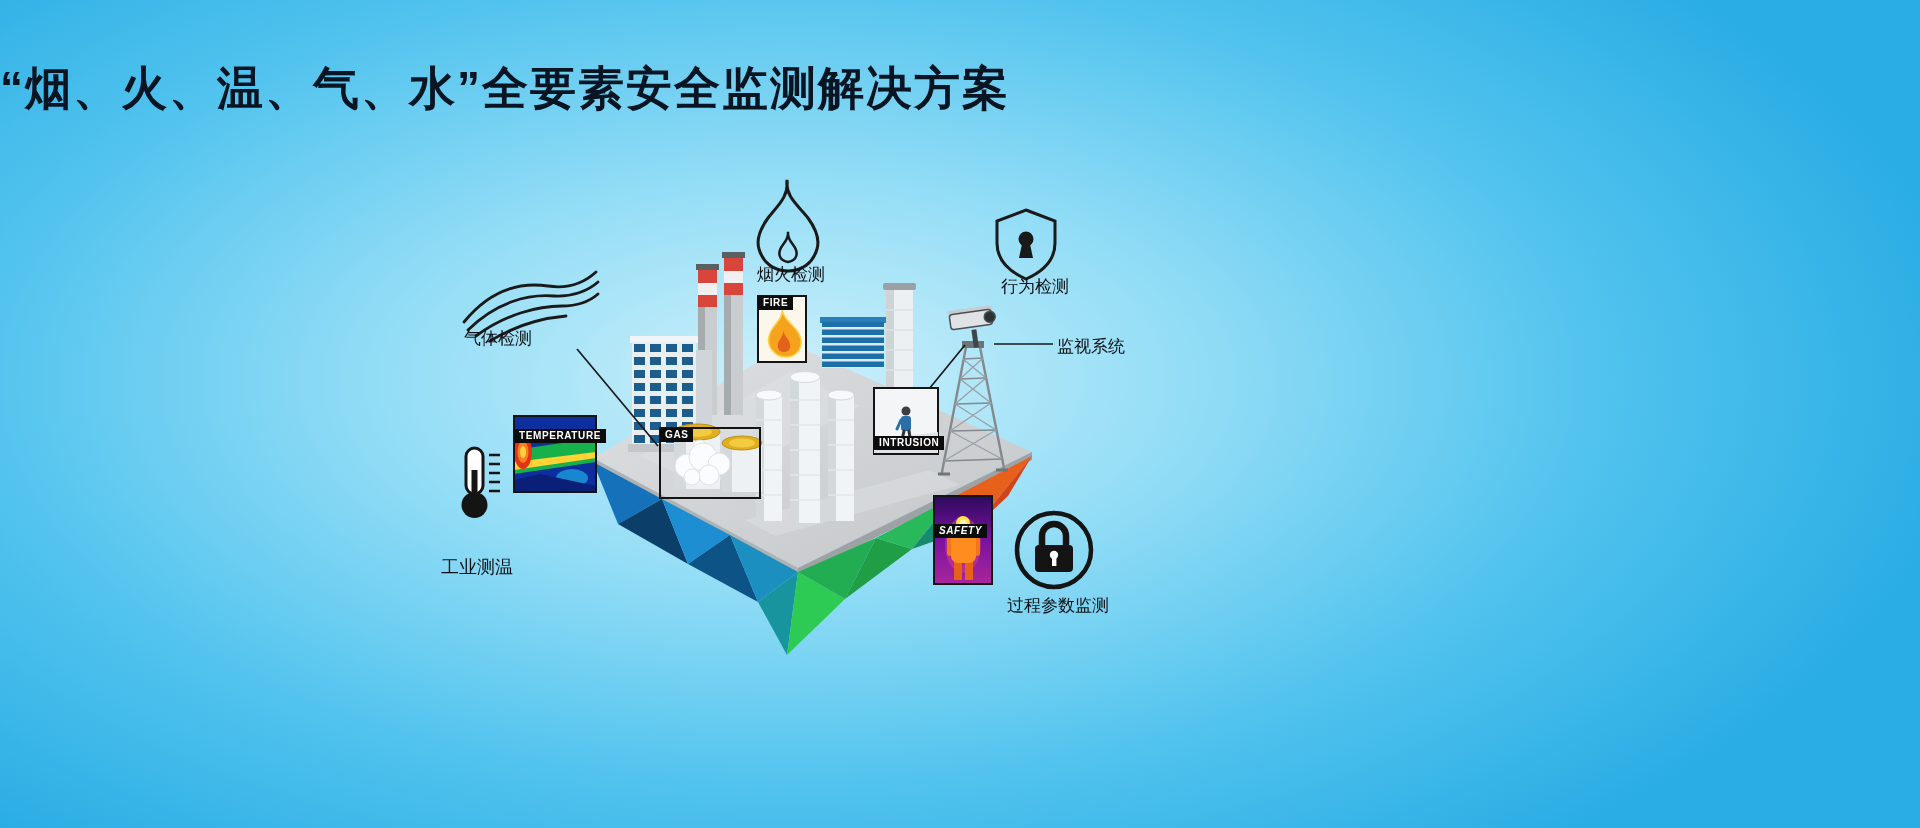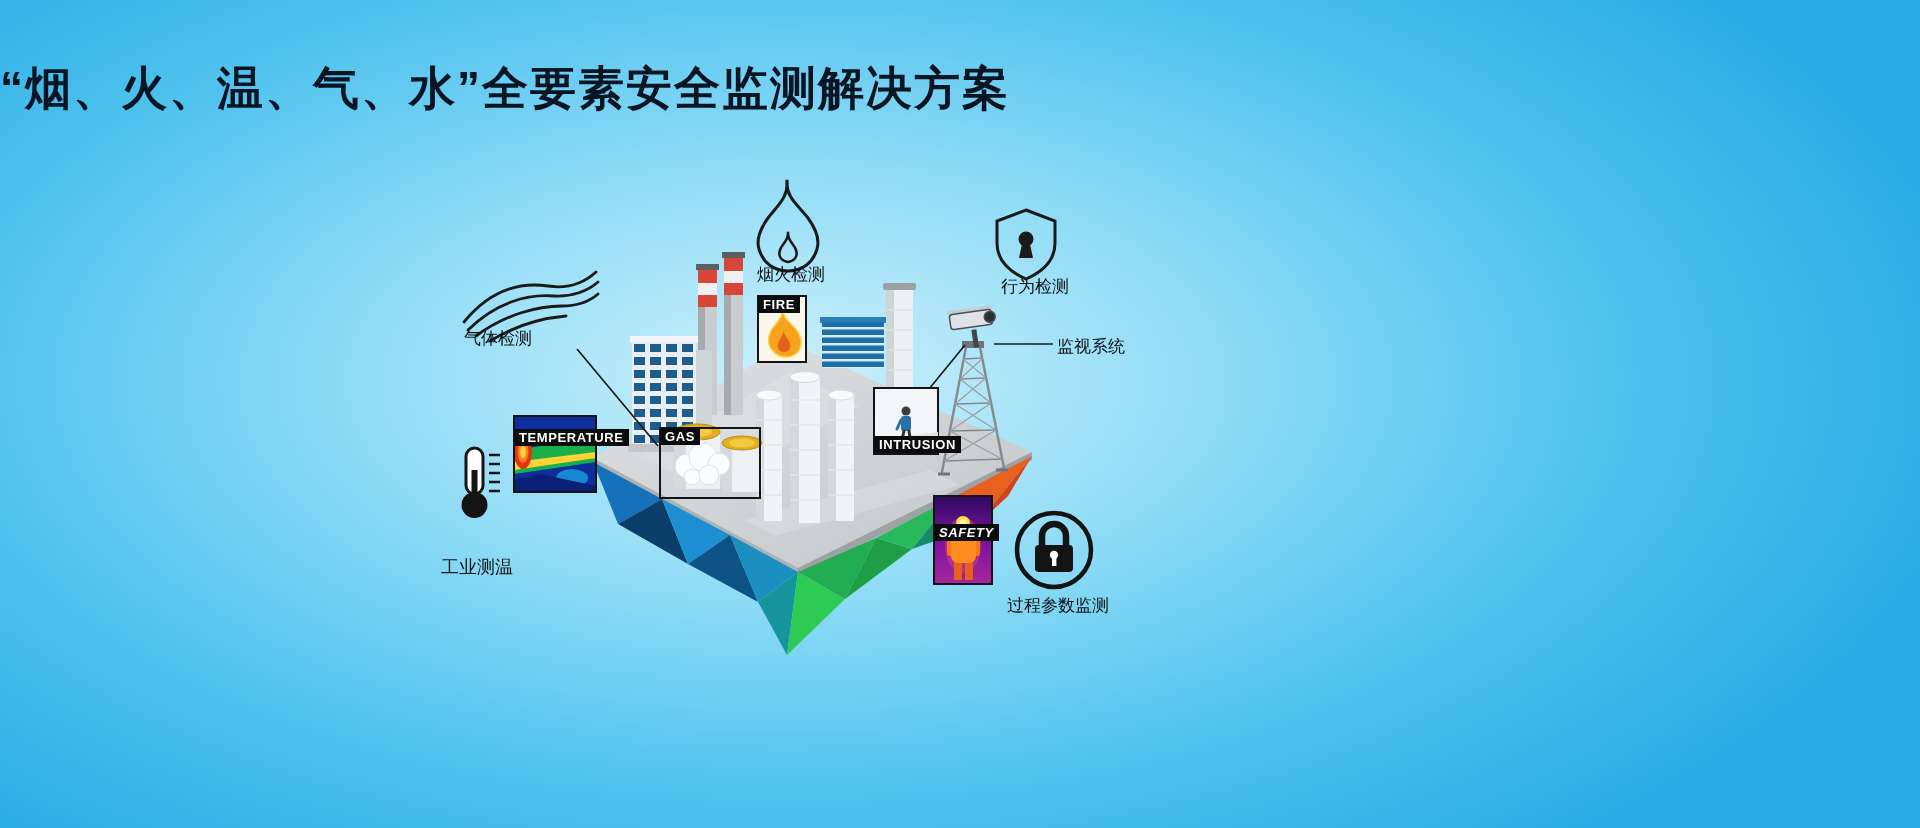--- a/index.html
+++ b/index.html
@@ -15,21 +15,21 @@
   }
   .subtitle{
     margin:20px 0 0 0;font-size:15px;font-weight:600;letter-spacing:0.4px;color:#13232f;
   }
   .scene-wrap{position:absolute;left:0;top:0;width:1920px;height:828px;}
   svg{position:absolute;left:0;top:0;}
   .cn-label{
     position:absolute;color:#0d1115;font-size:17px;font-weight:400;white-space:nowrap;
   }
   .scene-tag{
-    position:absolute;background:#0c0c0c;color:#ffffff;font-size:13px;font-weight:700;
+    position:absolute;background:#0c0c0c;color:#ffffff;font-size:10px;font-weight:700;
     padding:2px 5px;letter-spacing:0.6px;line-height:1;white-space:nowrap;
   }
 </style>
 </head>
 <body>
 
 <div class="hero">
 
   <div class="head">
     <h1 class="title">“烟、火、温、气、水”全要素安全监测解决方案</h1>

